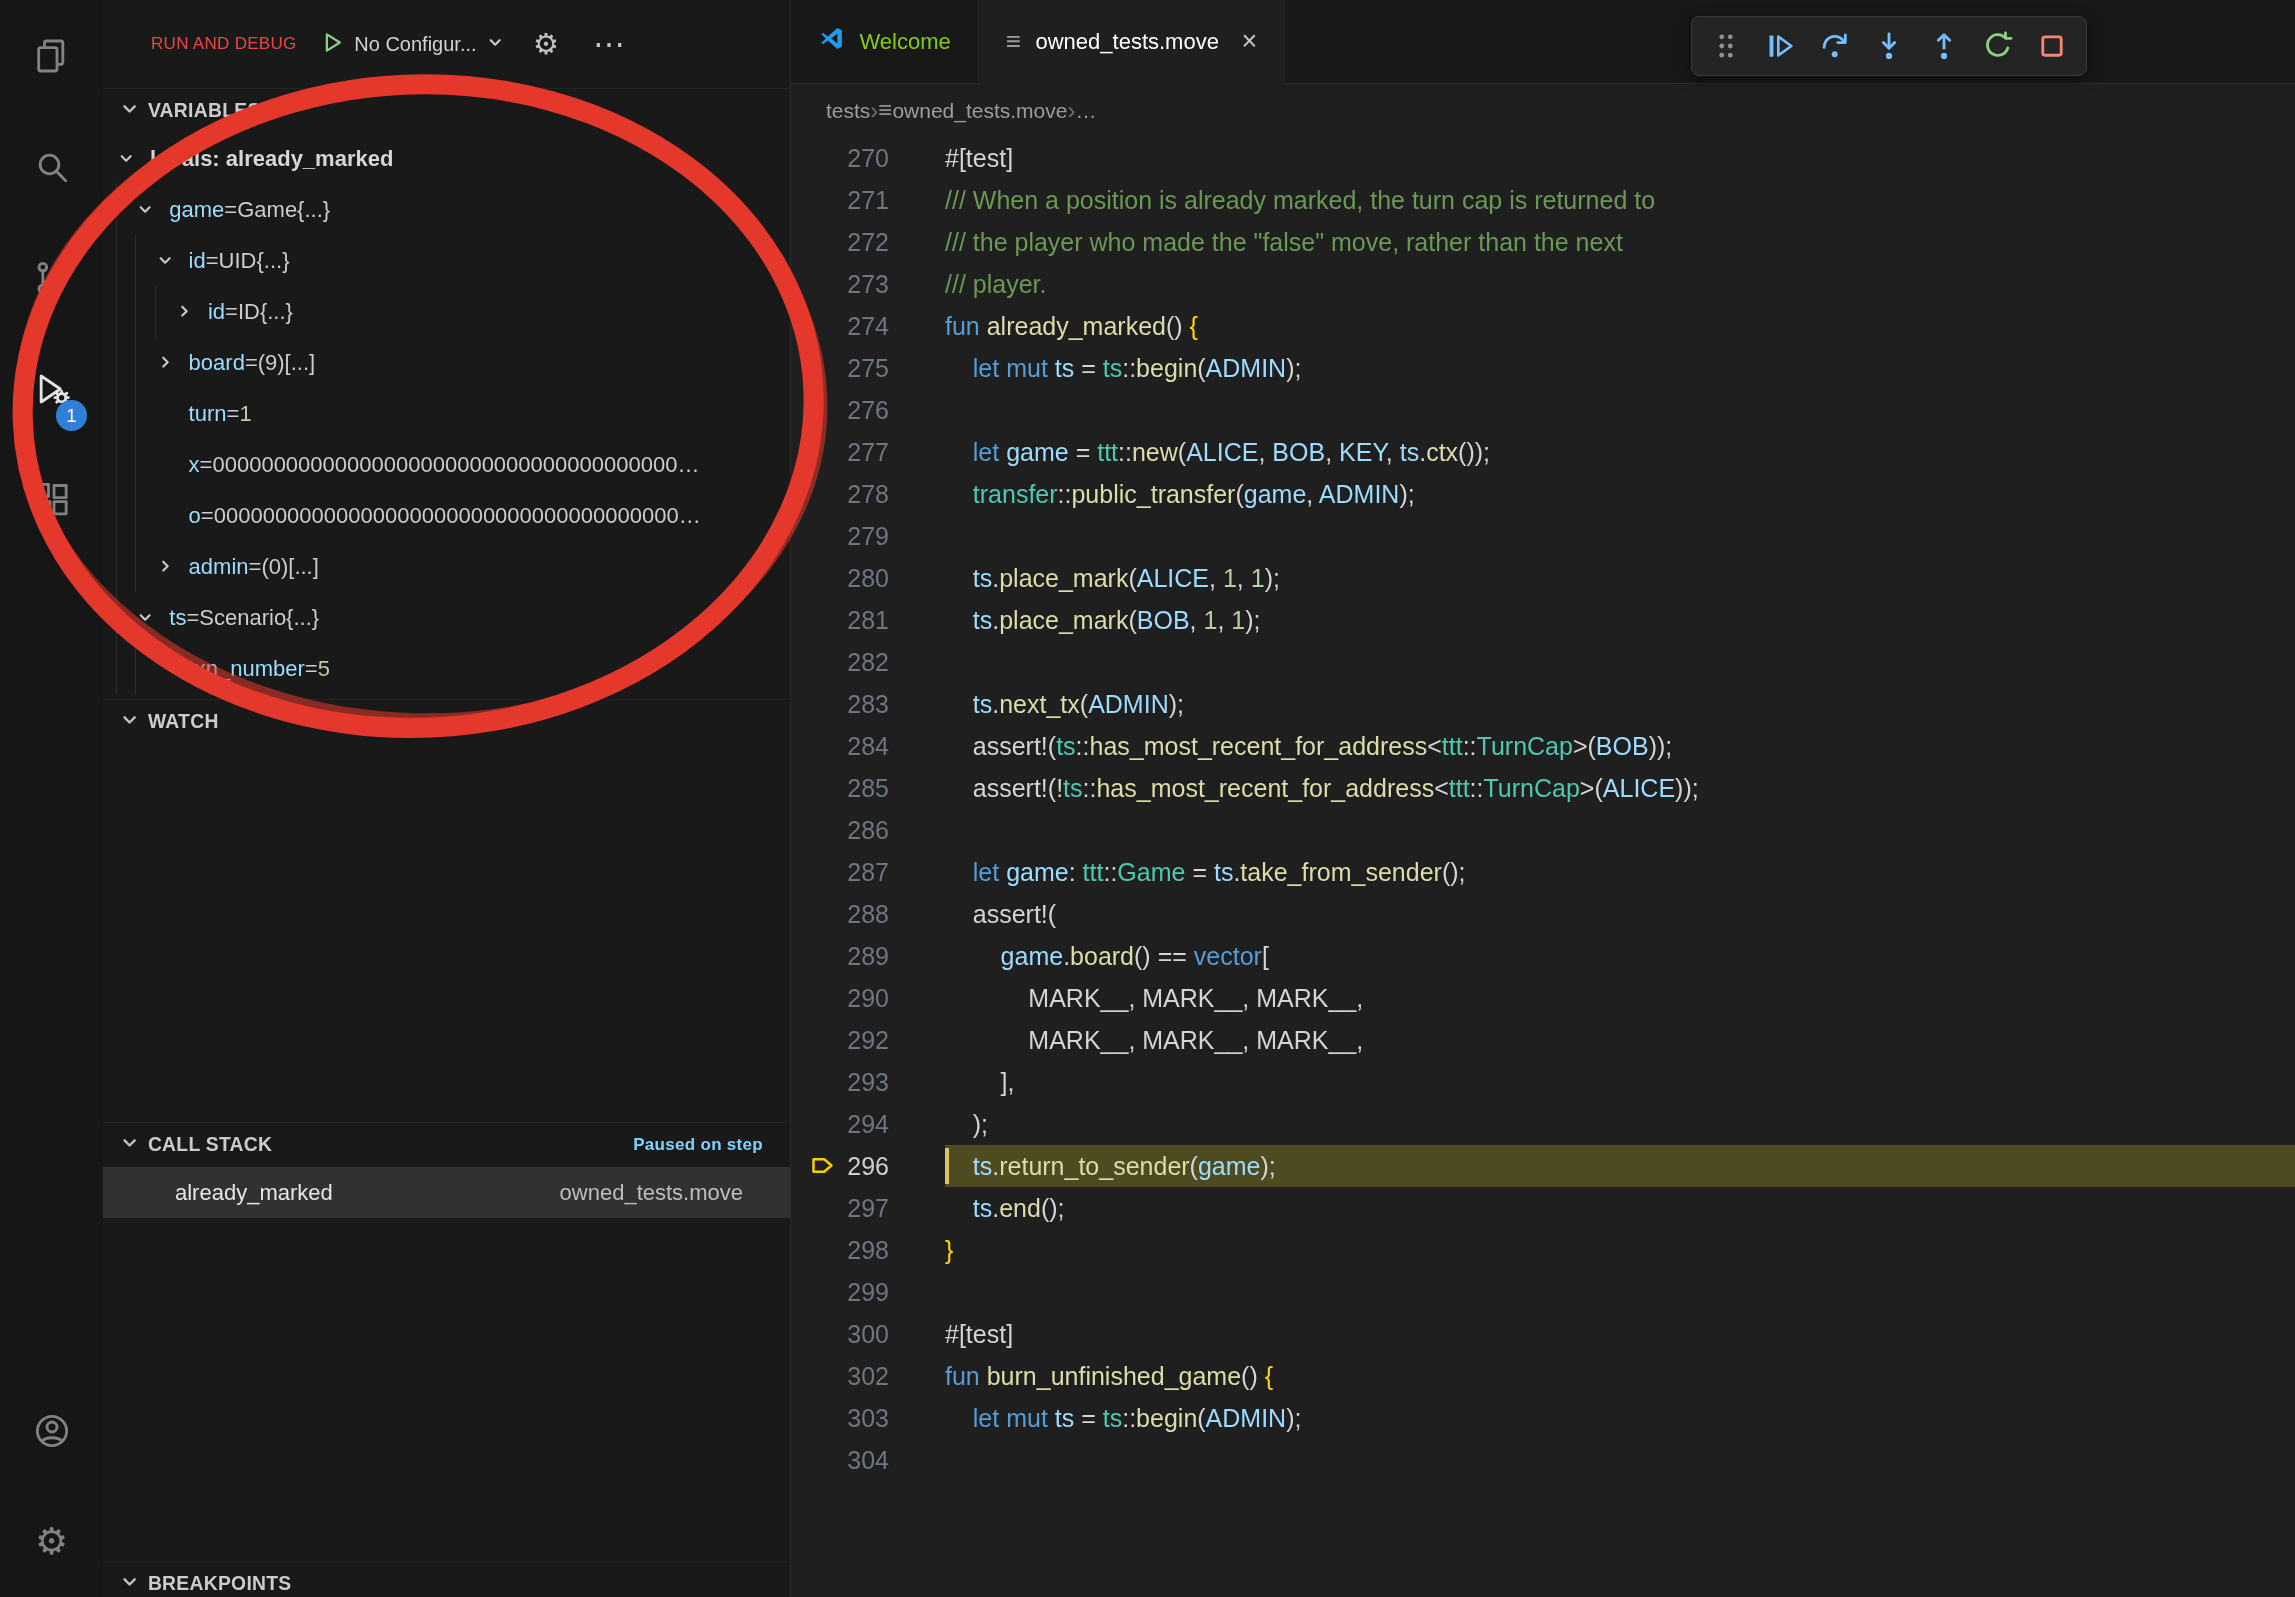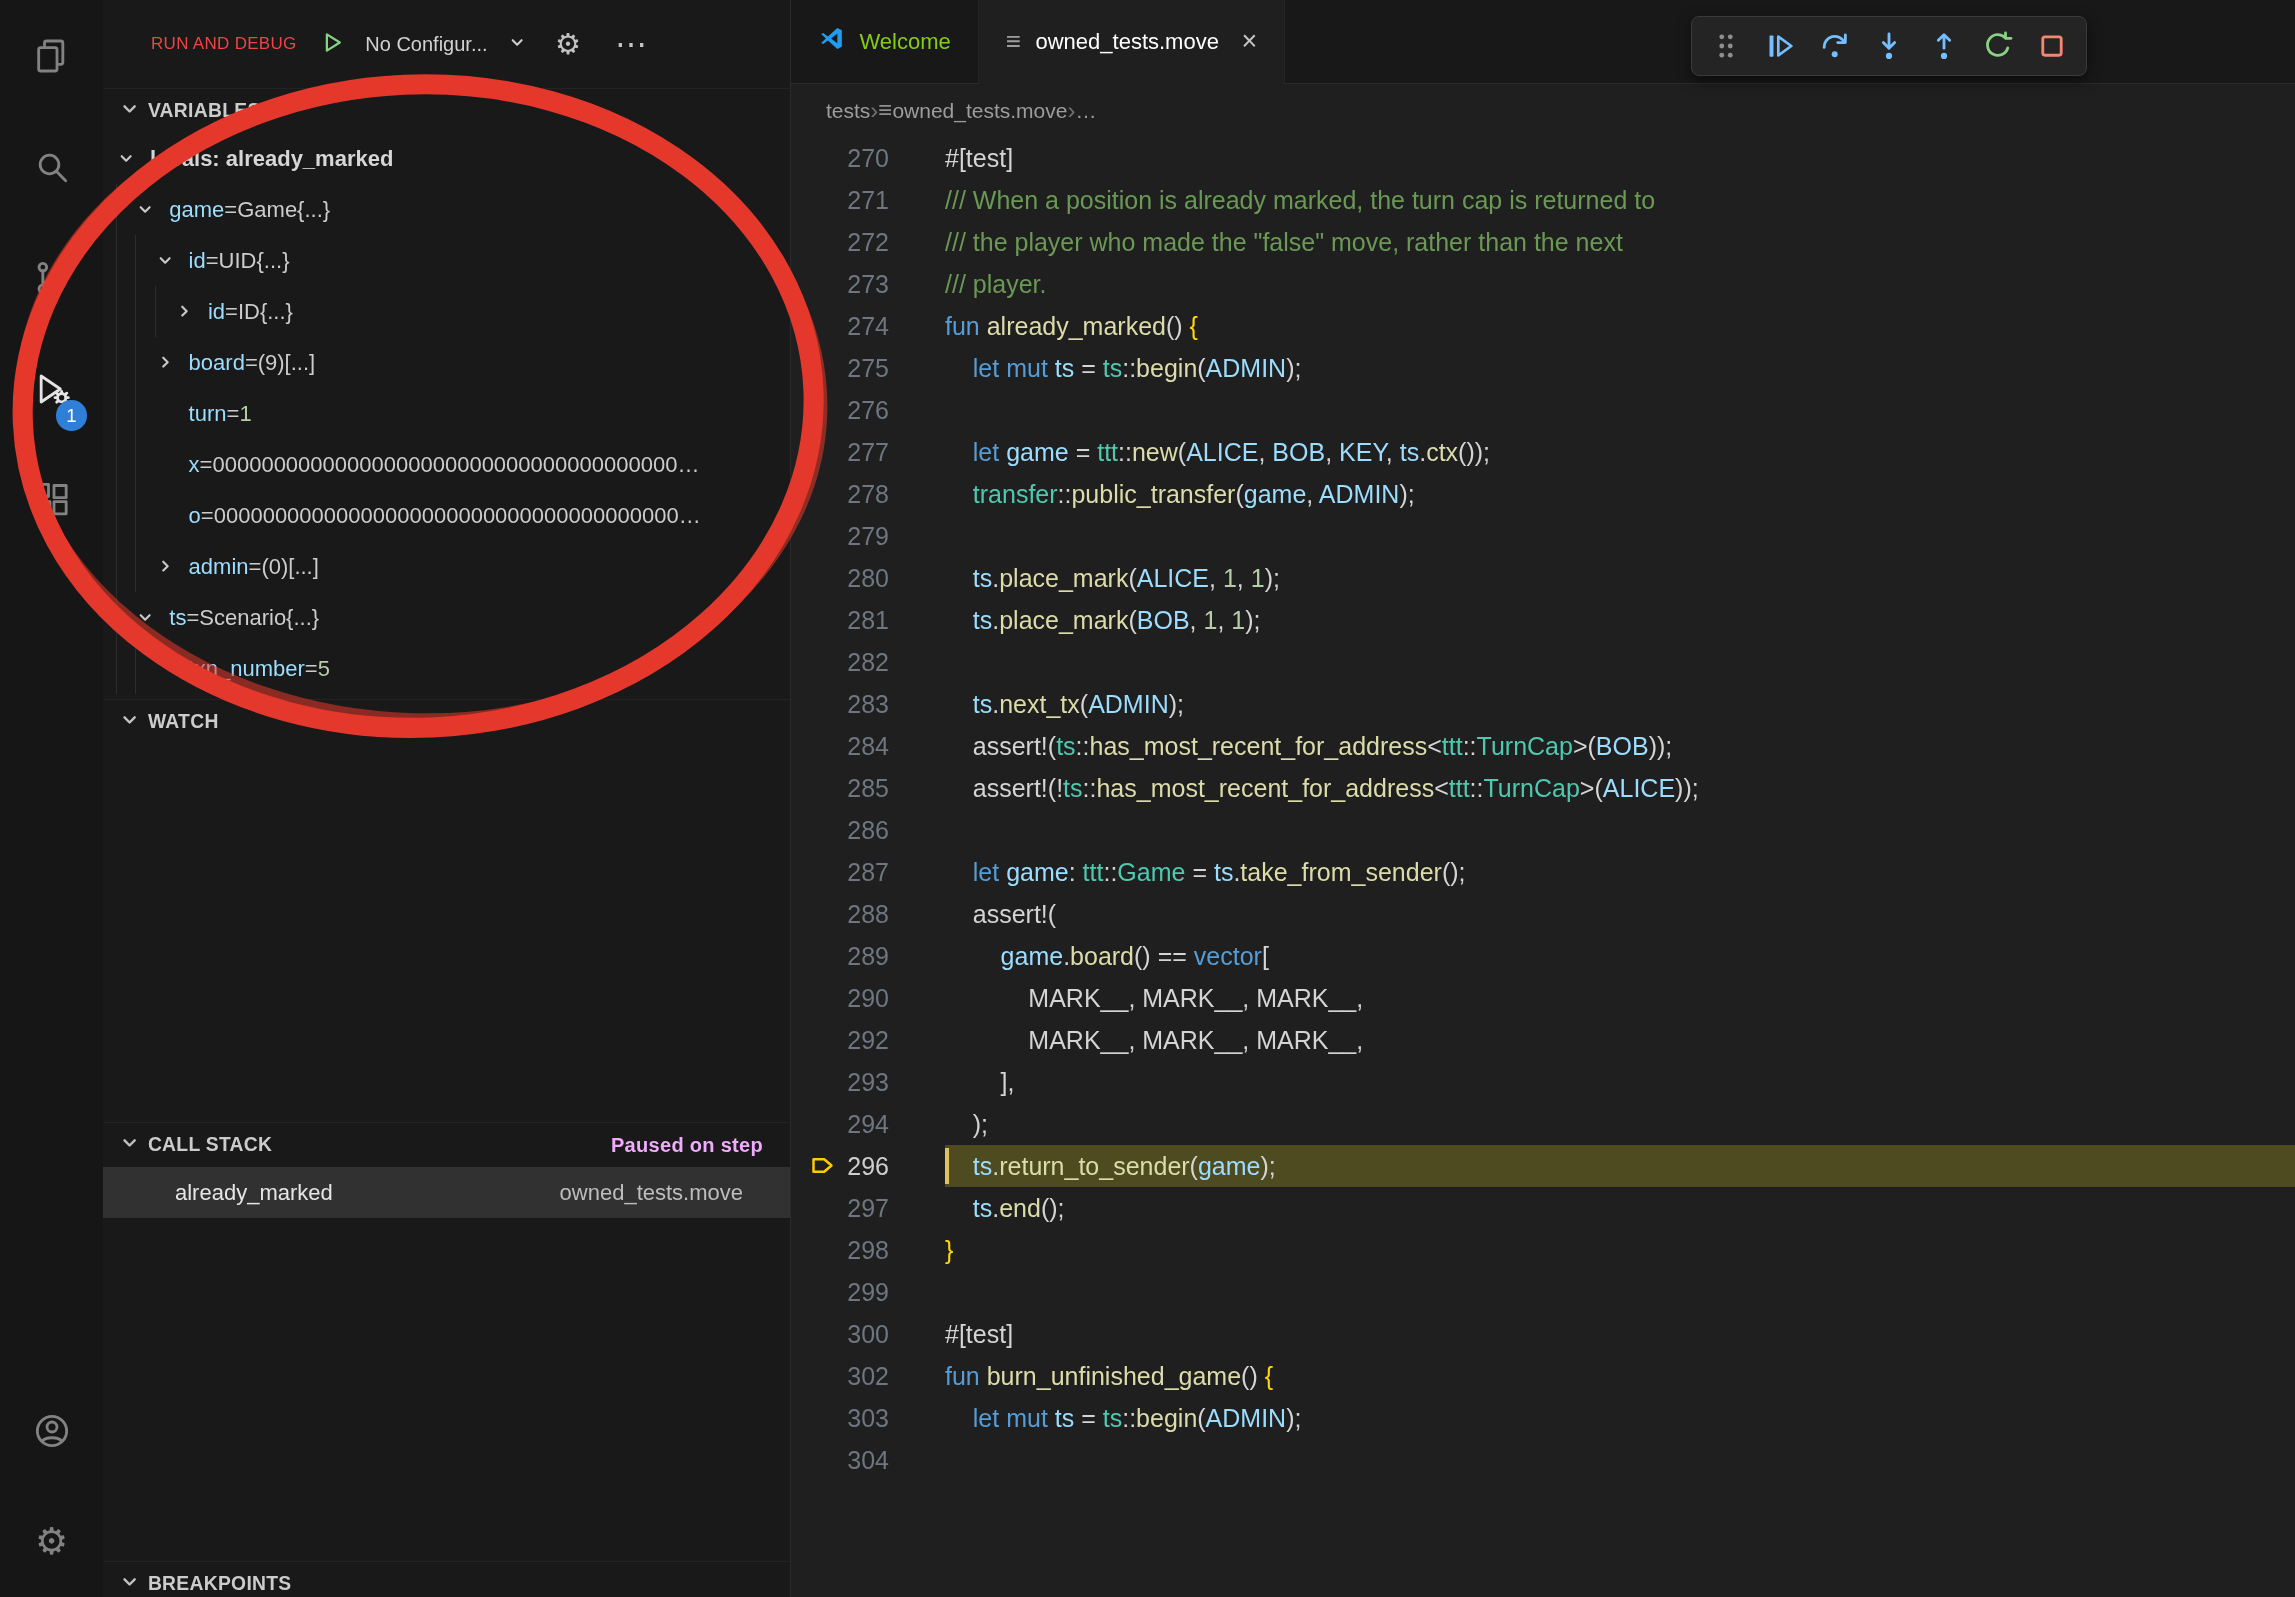--- a/index.html
+++ b/index.html
@@ -20,31 +20,31 @@
   .ab-icon svg { width:40px; height:40px; }
   .ab-icon.active { color:#e4e4e4; }
   .ab-icon .glyph-gear { font-size:37px; line-height:1; }
   .badge { position:absolute; right:16px; bottom:13px; min-width:31px; height:31px; border-radius:15.3px;
            background:var(--badge-blue,#2f7fd6); color:#fff; font-size:18.5px; display:flex; align-items:center; justify-content:center; }
 
   
   .sidebar { width:688px; flex:none; background:#191919; border-right:0.8px solid #2b2b2b; display:flex; flex-direction:column; overflow:hidden; }
   .debug-header { height:88px; flex:none; display:flex; align-items:center; padding:0 32px 0 48px; gap:13px; }
   .dh-title { font-size:17px; color:#ef4444; letter-spacing:0.3px; white-space:nowrap; }
-  .config-picker { display:flex; align-items:center; gap:19px; margin-left:9.7px; cursor:pointer; }
+  .config-picker { display:flex; align-items:center; gap:8px; margin-left:9.7px; cursor:pointer; }
   .cp-play svg { width:27px; height:27px; }
   .cp-label { font-size:20px; color:#d2d2d2; white-space:nowrap; max-width:161px; overflow:hidden; }
   .cp-chev svg { width:21px; height:21px; color:#cccccc; }
   .dh-gear { font-size:29px; color:#c2c2c2; margin-left:14.5px; cursor:pointer; line-height:1; }
   .dh-more { font-size:32px; color:#c2c2c2; margin-left:21px; cursor:pointer; line-height:1; }
 
   .sect-title { height:45px; flex:none; display:flex; align-items:center; padding-left:14.5px; gap:6.4px;
                 font-size:19.3px; font-weight:700; color:#cccccc; letter-spacing:0.3px; border-top:0.8px solid #232323; cursor:pointer; }
   .sect-title .st-chev svg { width:24px; height:24px; color:#c0c0c0; }
-  .cs-status { margin-left:auto; padding-right:27px; font-size:20px; font-weight:700; color:#f0abfc; }
+  .cs-status { margin-left:auto; padding-right:27px; font-size:17px; font-weight:700; color:#7dd3fc; }
 
   .vars-body { height:566px; flex:none; overflow:hidden; }
   .tree-row { height:51px; display:flex; align-items:center; padding-left:13px; font-size:22px; white-space:nowrap; cursor:pointer; }
   .indent { width:19.3px; flex:none; align-self:stretch; border-left:0.8px solid #2d2d2d; }
   .chev { width:34px; flex:none; display:flex; align-items:center; }
   .chev svg { width:21px; height:21px; color:#c8c8c8; }
   .tv-scope { font-weight:700; color:#d6d6d6; }
   .tv-name { color:var(--c-variable,#9cdcfe); }
   .tv-eq { color:#cccccc; }
   .tv-val { color:#cccccc; }

